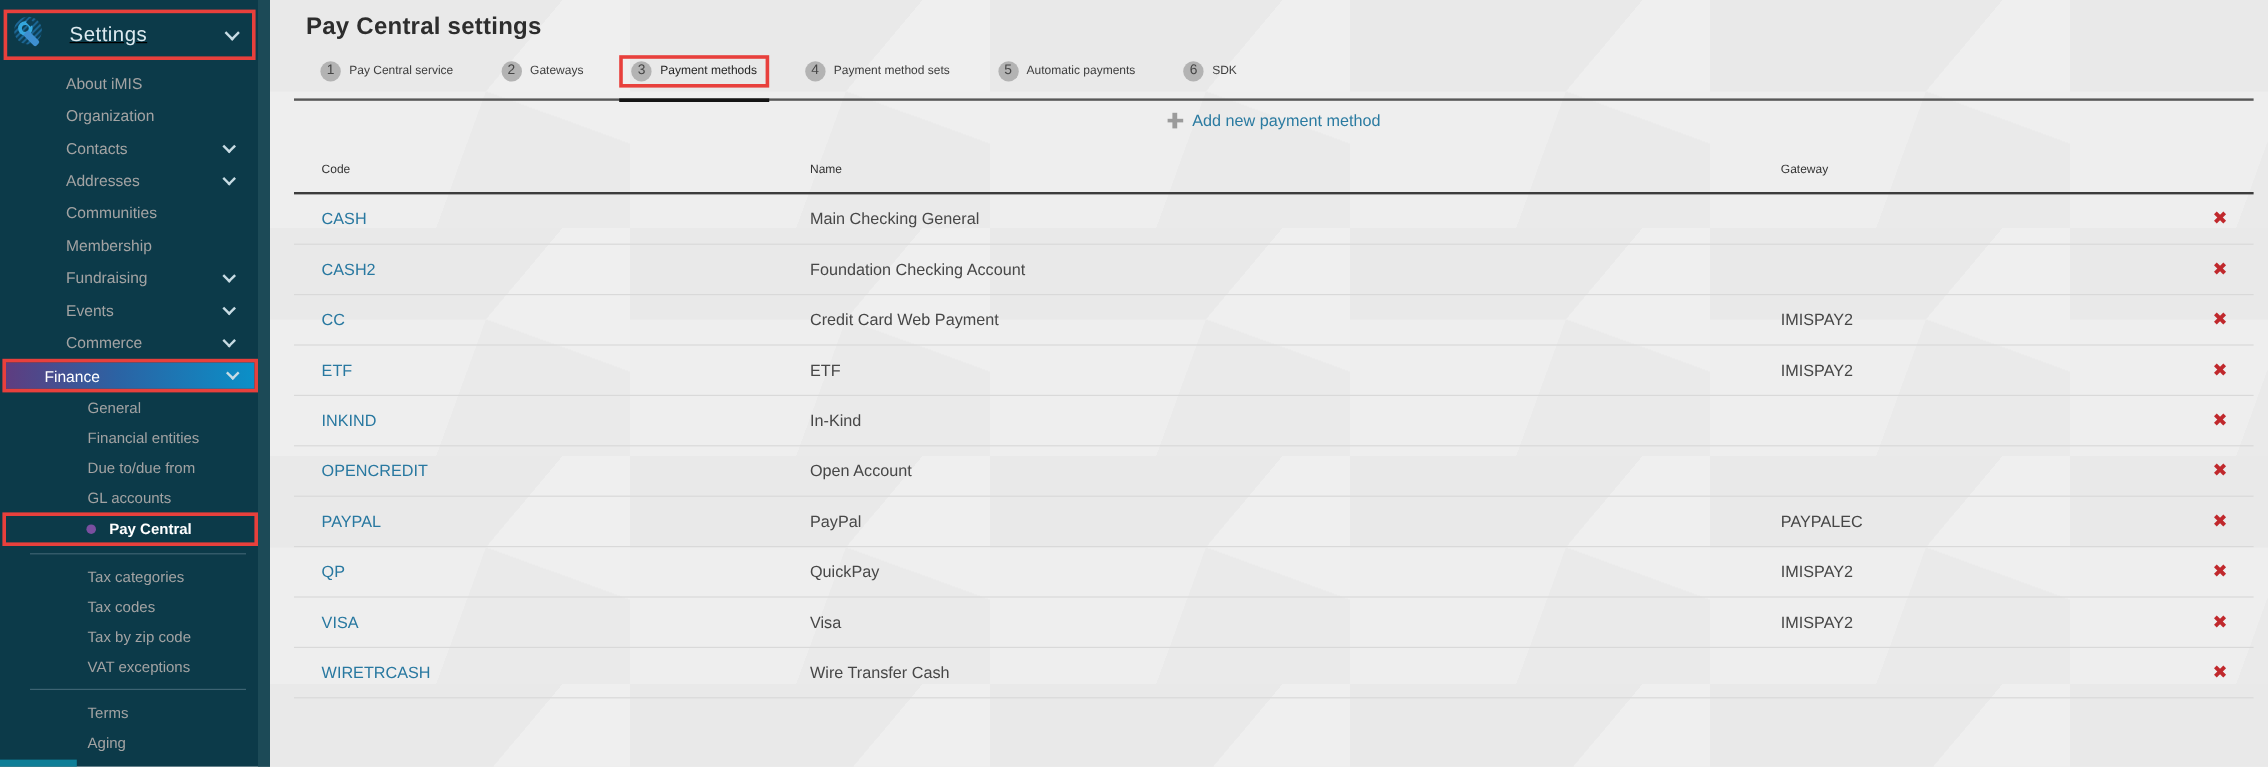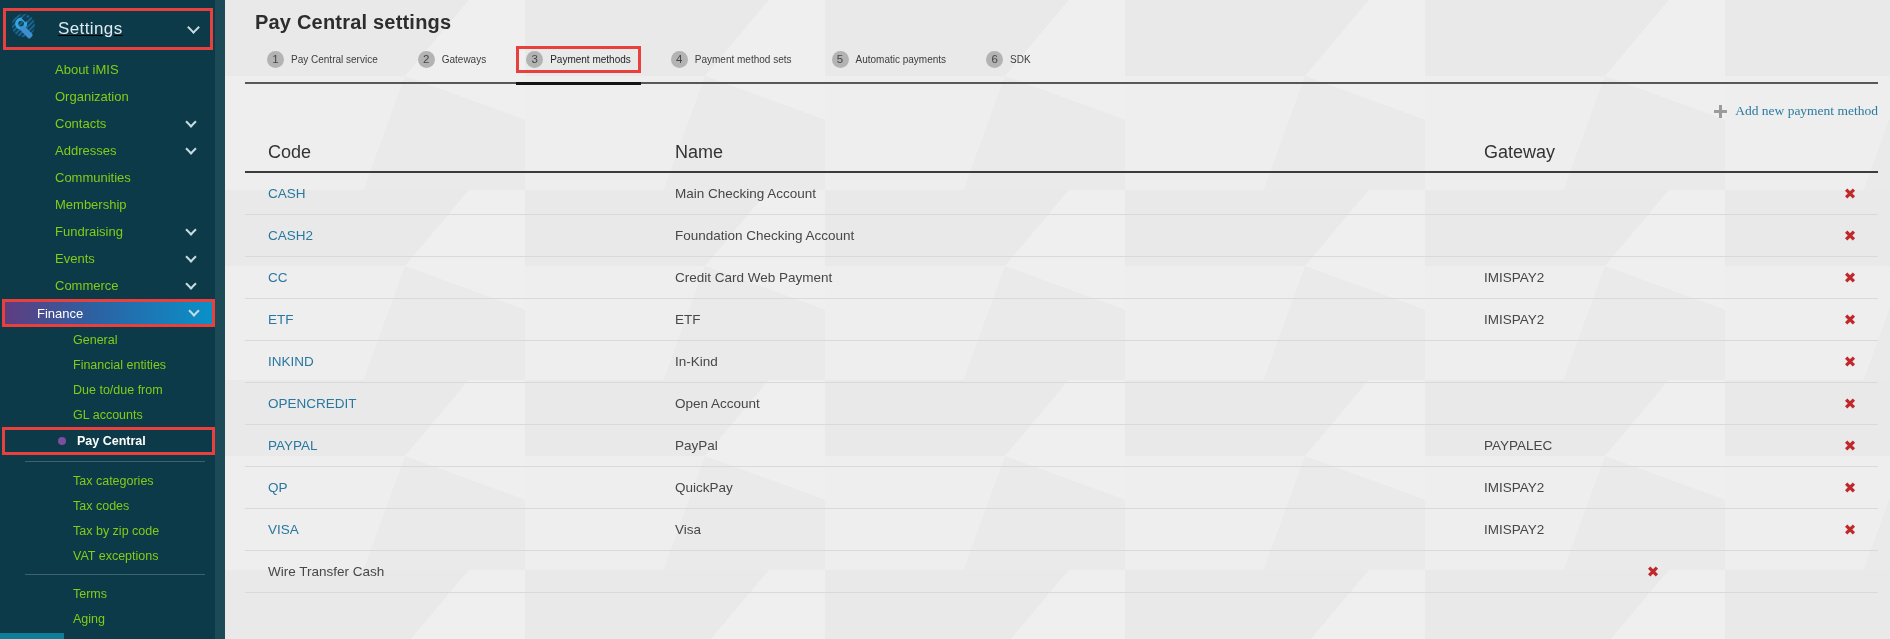--- a/index.html
+++ b/index.html
@@ -38,35 +38,35 @@
     width:8px; height:8px;
     border-right:2px solid #c8dce4; border-bottom:2px solid #c8dce4;
     transform:rotate(45deg);
     margin-left:auto; margin-right:20px; margin-top:-4px;
     flex:0 0 auto;
   }
   .side-header .chev { width:9px; height:9px; margin-right:12px; }
   nav { margin-top:6px; }
   .nav-item {
     height:27px; display:flex; align-items:center;
-    padding-left:55px; color:#84cc16; font-size:13px;
+    padding-left:55px; color:#a3a3a3; font-size:13px;
     cursor:pointer; margin-right:10px;
   }
   .nav-item.sub { height:25px; padding-left:73px; font-size:12.5px; }
   .nav-item.selected {
     height:28px;
     background:linear-gradient(90deg,#5e3d80 0%,#2b63a4 45%,#0a90c8 100%);
     border:3px solid #e8403c;
     padding-left:32px; margin-left:2px; color:#ffffff;
   }
   .nav-item.selected .chev { margin-right:14px; }
   .nav-item.active {
     height:28px; border:3px solid #e8403c;
     font-weight:bold; color:#ffffff;
-    padding-left:53px; margin-left:2px;
+    padding-left:67px; margin-left:2px;
   }
   .bullet {
     width:8px; height:8px; border-radius:50%;
     background:#7a4fa0; margin-right:11px; flex:0 0 auto;
   }
   .side-divider {
     height:1px; background:#3d6372;
     margin:6px 20px 6px 25px;
   }
 
@@ -103,40 +103,40 @@
   }
   .tlabel { font-size:10px; color:#3d3d3d; white-space:nowrap; }
   .tab.selected { outline:3px solid #e8403c; }
   .tab.selected .tlabel { font-weight:normal; color:#1f1f1f; }
   .tab.selected::after {
     content:""; position:absolute; left:-3px; right:-3px;
     bottom:-15px; height:3px; background:#141414;
   }
 
   .addrow {
-    display:flex; justify-content:flex-end; align-items:center;
-    margin-top:17px; height:20px;font-family:Liberation Serif, serif;
+    display:flex; justify-content:center; align-items:center;
+    margin-top:6px; height:20px;
   }
   .addlink {
     display:flex; align-items:center; cursor:pointer;
     color:#2b7ba1; font-size:13.5px; text-decoration:none;
   }
   .plus { position:relative; width:13px; height:13px; margin-right:8px; display:inline-block; }
   .plus::before { content:""; position:absolute; left:0; top:5px; width:13px; height:3.5px; background:#9b9b9b; }
   .plus::after  { content:""; position:absolute; left:4.8px; top:0; width:3.5px; height:13px; background:#9b9b9b; }
 
   
   .ptable { margin-top:12px; }
   .thead, .trow {
     display:grid;
     grid-template-columns:430px 809px 1fr 56px;
     align-items:center;
   }
   .thead { height:40px; border-bottom:2px solid #3c3c3c; }
-  .th { font-size:18px; color:#333333; }
+  .th { font-size:10px; color:#333333; }
   .th:first-child, .td:first-child { padding-left:23px; }
   .trow { height:42px; border-bottom:1px solid #d9d9d9; }
   .td { font-size:13.5px; color:#474747; }
   .td a { color:#2878a0; text-decoration:none; cursor:pointer; }
   .td.del { text-align:center; }
   .x {
     color:#c0282c; font-size:15px; font-weight:bold;
     cursor:pointer; line-height:15px;
   }
 </style>
@@ -280,21 +280,21 @@
   <div class="ptable">
     <div class="thead">
       <div class="th">Code</div>
       <div class="th">Name</div>
       <div class="th">Gateway</div>
       <div class="th"></div>
     </div>
 
     <div class="trow">
       <div class="td"><a>CASH</a></div>
-      <div class="td">Main Checking Account</div>
+      <div class="td">Main Checking General</div>
       <div class="td"></div>
       <div class="td del"><span class="x">✖</span></div>
     </div>
     <div class="trow">
       <div class="td"><a>CASH2</a></div>
       <div class="td">Foundation Checking Account</div>
       <div class="td"></div>
       <div class="td del"><span class="x">✖</span></div>
     </div>
     <div class="trow">
@@ -333,18 +333,19 @@
       <div class="td">IMISPAY2</div>
       <div class="td del"><span class="x">✖</span></div>
     </div>
     <div class="trow">
       <div class="td"><a>VISA</a></div>
       <div class="td">Visa</div>
       <div class="td">IMISPAY2</div>
       <div class="td del"><span class="x">✖</span></div>
     </div>
     <div class="trow">
+      <div class="td"><a>WIRETRCASH</a></div>
       <div class="td">Wire Transfer Cash</div>
       <div class="td"></div>
       <div class="td del"><span class="x">✖</span></div>
     </div>
   </div>
 </main>
 
 </body></html>

